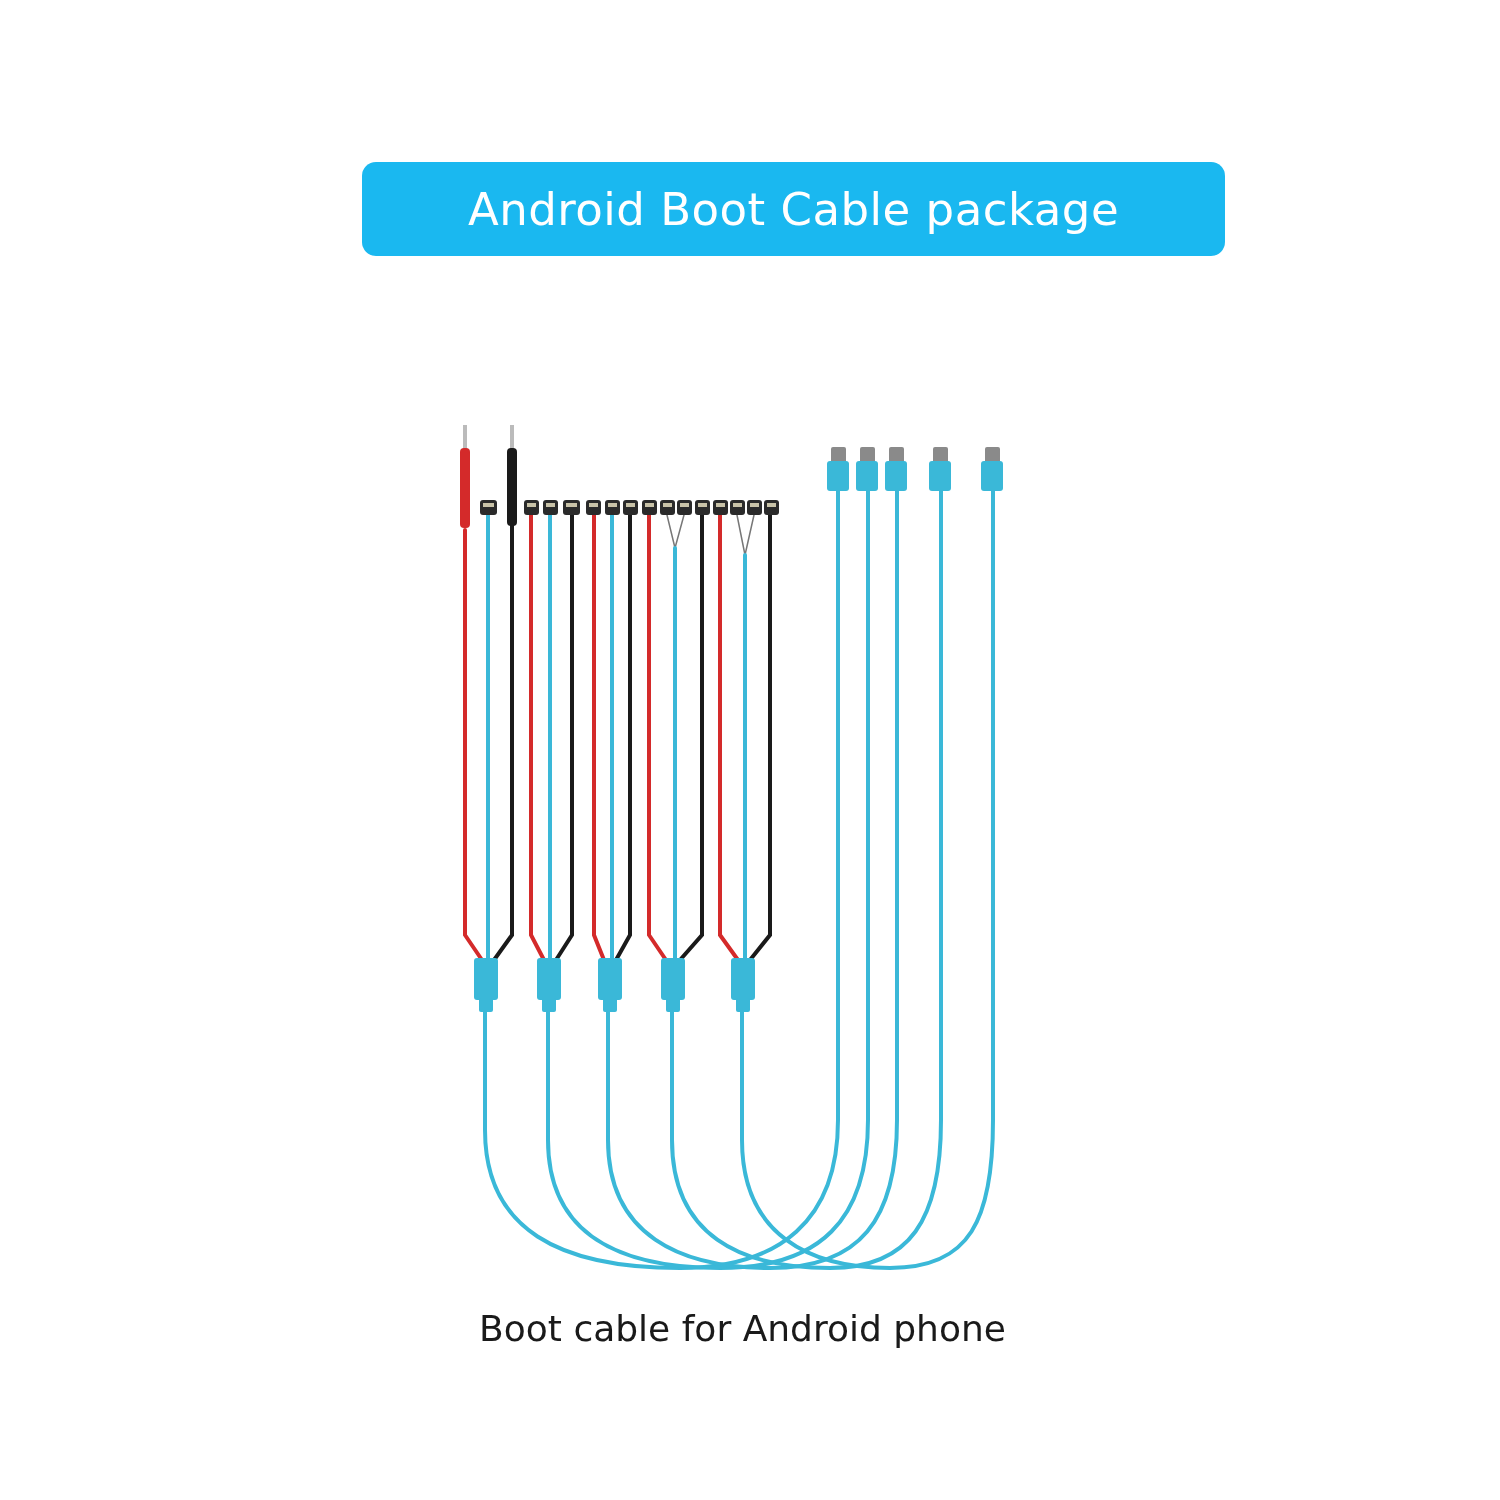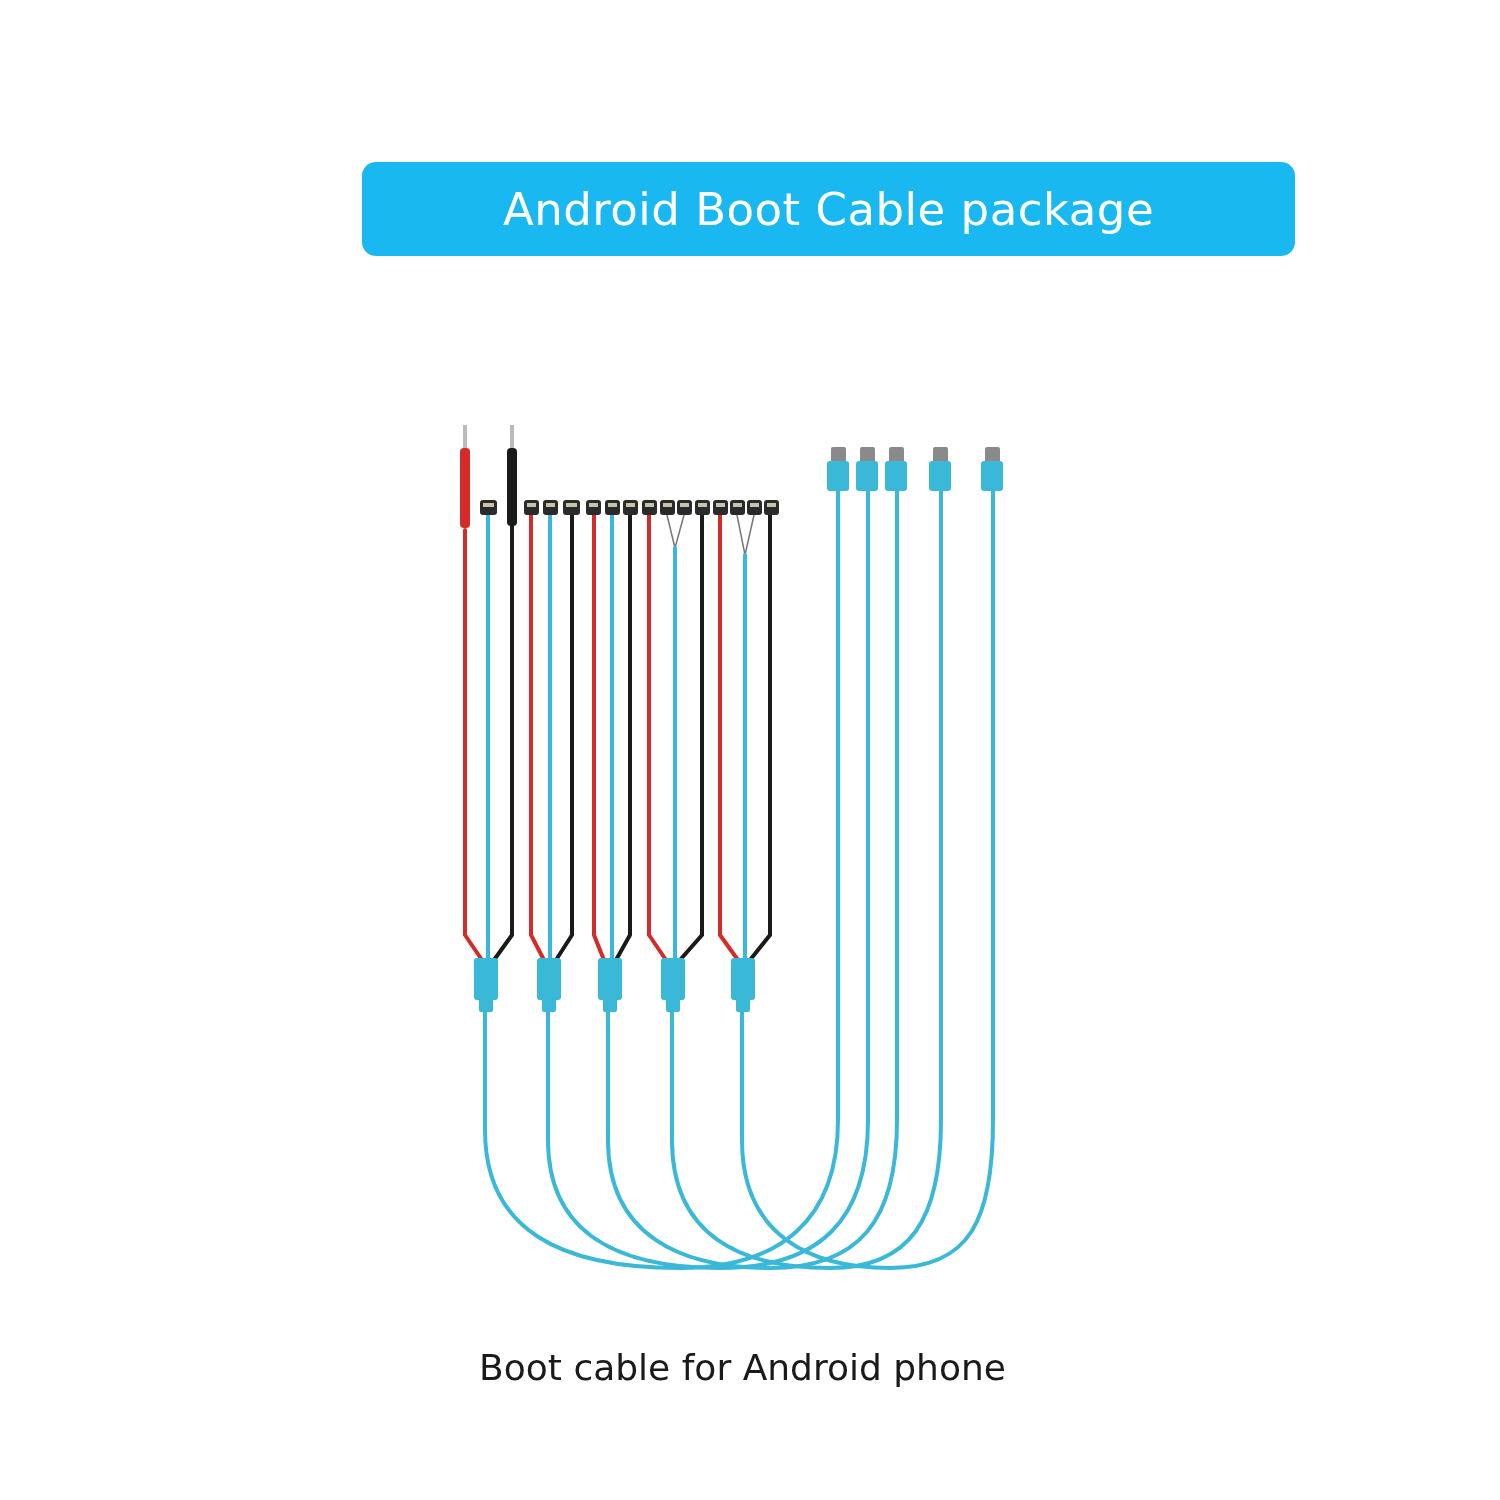--- a/index.html
+++ b/index.html
@@ -1,27 +1,27 @@
 <!DOCTYPE html>
 <html><head>
 <meta charset="utf-8">
 <style>
   html, body { margin:0; padding:0; background:#ffffff; }
   body { width:1500px; height:1500px; position:relative; overflow:hidden; font-family:"DejaVu Sans", sans-serif; }
   .title-banner {
-    position:absolute; left:362px; top:162px; width:933px; height:94px;
+    position:absolute; left:362px; top:162px; width:863px; height:94px;
     background:#1ab8f0; border-radius:14px;
     display:flex; align-items:center; justify-content:center;
   }
   .title-banner span {
     color:#ffffff; font-size:45px; font-family:"DejaVu Sans", sans-serif; letter-spacing:0.5px;
   }
   .caption {
     position:absolute; left:0; top:1308px; width:1485px; text-align:center;
-    font-size:36px; color:#1a1a1a; font-family:"DejaVu Sans", sans-serif;margin-top:39px;
+    font-size:36px; color:#1a1a1a; font-family:"DejaVu Sans", sans-serif;
   }
   svg.product { position:absolute; left:0; top:0; }
 </style>
 </head>
 <body>
 
 <div class="title-banner">
   <span>Android Boot Cable package</span>
 </div>
 

